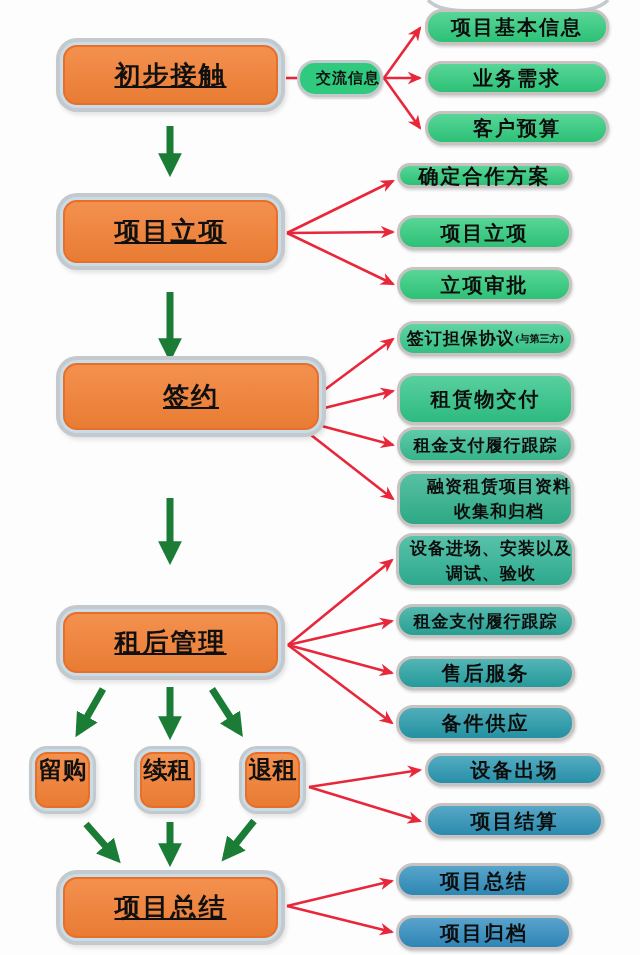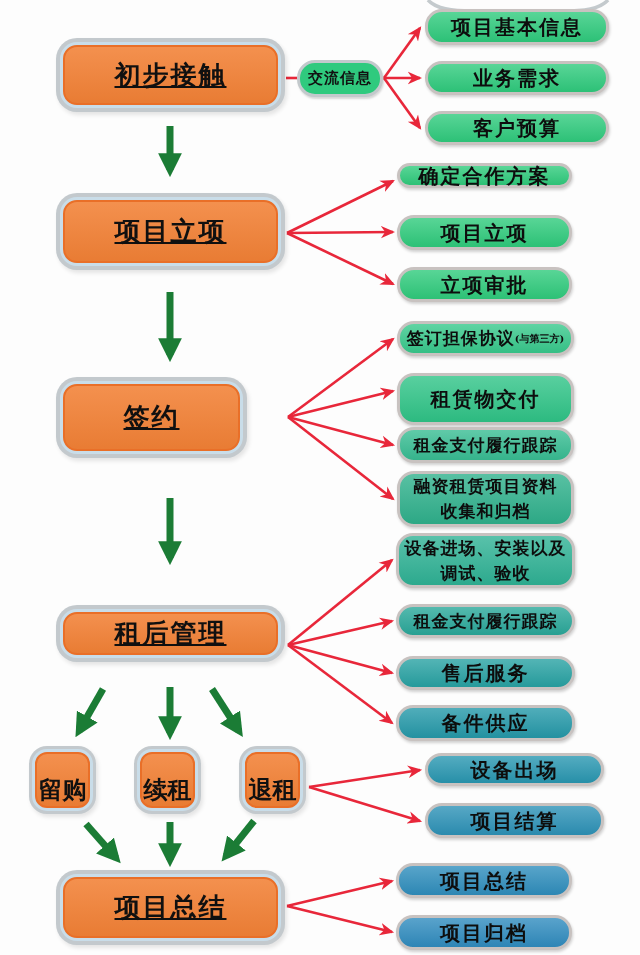--- a/index.html
+++ b/index.html
@@ -23,48 +23,48 @@
     box-sizing:border-box;
     text-decoration:underline;
   }
   .small-box{
     position:absolute;z-index:2;
     background:#f28136;
     background-image:linear-gradient(180deg,rgba(255,255,255,.12),rgba(0,0,0,.04));
     border:2px solid #e96f28;
     border-radius:12px;
     box-shadow:0 0 0 3px #c9dde9,0 0 0 6px #c3c9cd,2px 3px 4px 6px rgba(0,0,0,.10);
-    display:flex;align-items:flex-end;justify-content:center;
+    display:flex;align-items:flex-start;justify-content:center;
     font-weight:bold;color:#101010;font-size:24px;
     box-sizing:border-box;
   }
   
   .link-node{
     position:absolute;z-index:2;left:297px;top:60px;width:86px;height:37px;
     background:#2fca7e;border:3px solid #c3c9cc;border-radius:18px;
-    display:flex;align-items:center;justify-content:center;
+    display:flex;align-items:center;justify-content:flex-end;
     font-family:"DejaVu Serif",serif;font-weight:bold;font-size:15px;color:#111;
     box-sizing:border-box;letter-spacing:1px;
     box-shadow:1px 2px 2px rgba(0,0,0,.15);
   }
   
   .pill{
     position:absolute;z-index:2;
     border:3px solid #c8c2c0;border-radius:17px;
     box-sizing:border-box;
     display:flex;align-items:center;justify-content:center;text-align:center;
     font-family:"DejaVu Serif",serif;font-weight:bold;color:#0d0d0d;
     font-size:20px;letter-spacing:2px;
     background-image:linear-gradient(180deg,rgba(255,255,255,.20),rgba(0,0,0,.05));
     box-shadow:1px 2px 3px rgba(0,0,0,.18);
     white-space:pre-line;line-height:1.3;
   }
   .pill .suffix{font-size:10px;letter-spacing:0;font-weight:bold;}
   .pill.tight{font-size:17px;letter-spacing:1px;align-items:center;}
-  .pill.twoline{font-size:17px;letter-spacing:1px;line-height:1.45;}
+  .pill.twoline{font-size:17px;letter-spacing:1px;line-height:1.45;justify-content:flex-end;}
   
   .pc0{background-color:#2fcb7d}.pc1{background-color:#2fcb7d}.pc2{background-color:#2fcb7d}
   .pc3{background-color:#2fcb7c}.pc4{background-color:#2fcb7c}.pc5{background-color:#2fcb7c}
   .pc6{background-color:#38c98c}.pc7{background-color:#2fc487}.pc8{background-color:#38bd93}.pc9{background-color:#2fb18c}
   .pc10{background-color:#2fb295}.pc11{background-color:#2aa89a}.pc12{background-color:#28a2a3}.pc13{background-color:#2599a9}
   .pc14{background-color:#2997b1}.pc15{background-color:#2d92b7}
   .pc16{background-color:#2f8ebd}.pc17{background-color:#308cbf}
 </style>
 </head>
 <body>
@@ -124,24 +124,24 @@
       <line x1="287" y1="906" x2="392" y2="932" marker-end="url(#ra)"></line>
     </g>
   </svg>
 
   <div class="main-box" style="left:63px;top:45px;width:215px;height:60px;">
     <span>初步接触</span>
   </div>
   <div class="main-box" style="left:63px;top:200px;width:215px;height:63px;">
     <span>项目立项</span>
   </div>
-  <div class="main-box" style="left:63px;top:384px;width:177px;height:67px;">
+  <div class="main-box" style="left:63px;top:363px;width:256px;height:67px;">
     <span>签约</span>
   </div>
-  <div class="main-box" style="left:63px;top:612px;width:215px;height:43px;">
+  <div class="main-box" style="left:63px;top:612px;width:215px;height:61px;">
     <span>租后管理</span>
   </div>
   <div class="main-box" style="left:63px;top:877px;width:215px;height:61px;">
     <span>项目总结</span>
   </div>
 
   <div class="small-box" style="left:35px;top:752px;width:55px;height:56px;">
     <span>留购</span>
   </div>
   <div class="small-box" style="left:140px;top:752px;width:55px;height:56px;">

